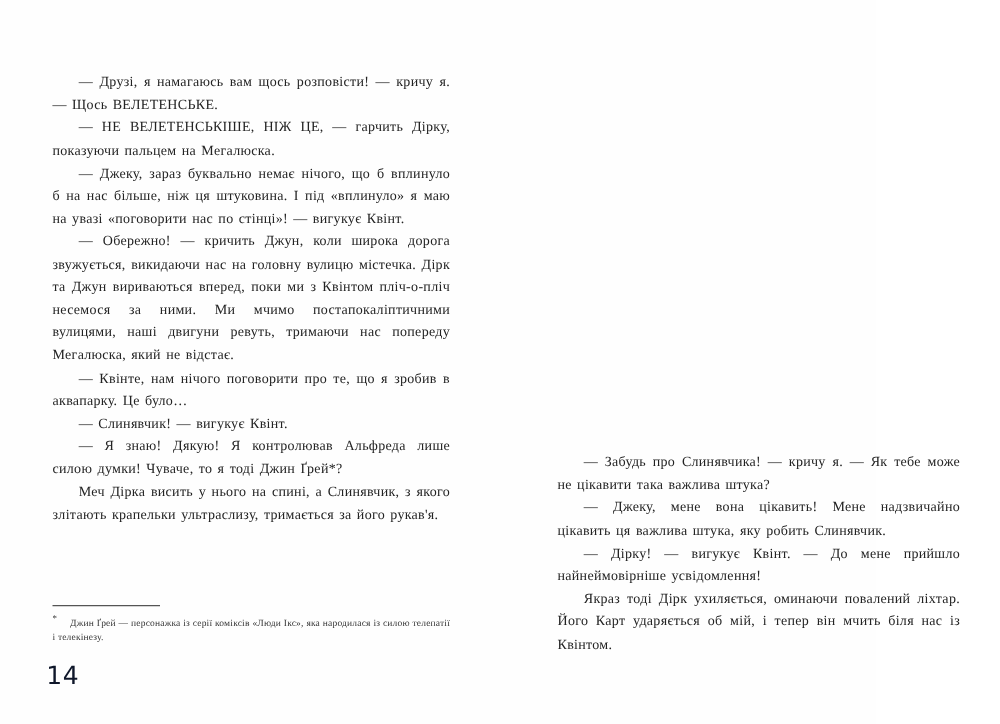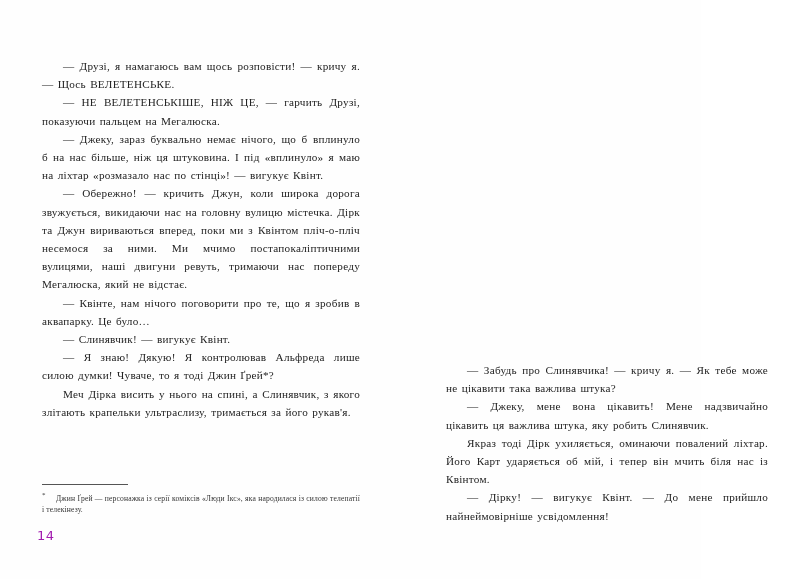--- a/index.html
+++ b/index.html
@@ -85,37 +85,37 @@
     width: 14px;
     text-align: left;
     vertical-align: super;
     font-size: 7px;
   }
 
   
   .folio {
     position: absolute;
     font-family: "DejaVu Sans", sans-serif;
-    font-size: 13px;
-    color: #a21caf;
+    font-size: 20px;
+    color: #0f172a;
     letter-spacing: 0.5px;
   }
   .folio-left  { left: 37px;  top: 528px; }
 </style>
 </head>
 <body>
 
 <div class="spread">
 
   <div class="page page-left">
 
     <div class="textcol left-text">
       <p>— Друзі, я намагаюсь вам щось розповісти! — кричу я. — Щось ВЕЛЕТЕНСЬКЕ.</p>
-      <p>— НЕ ВЕЛЕТЕНСЬКІШЕ, НІЖ ЦЕ, — гарчить Друзі, показуючи пальцем на Мегалюска.</p>
-      <p>— Джеку, зараз буквально немає нічого, що б вплинуло б на нас більше, ніж ця штуковина. І під «вплинуло» я маю на ліхтар «розмазало нас по стінці»! — вигукує Квінт.</p>
+      <p>— НЕ ВЕЛЕТЕНСЬКІШЕ, НІЖ ЦЕ, — гарчить Дірку, показуючи пальцем на Мегалюска.</p>
+      <p>— Джеку, зараз буквально немає нічого, що б вплинуло б на нас більше, ніж ця штуковина. І під «вплинуло» я маю на увазі «поговорити нас по стінці»! — вигукує Квінт.</p>
       <p>— Обережно! — кричить Джун, коли широка дорога звужується, викидаючи нас на головну вулицю містечка. Дірк та Джун вириваються вперед, поки ми з Квінтом пліч-о-пліч несемося за ними. Ми мчимо постапокаліптичними вулицями, наші двигуни ревуть, тримаючи нас попереду Мегалюска, який не відстає.</p>
       <p>— Квінте, нам нічого поговорити про те, що я зробив в аквапарку. Це було…</p>
       <p>— Слинявчик! — вигукує Квінт.</p>
       <p>— Я знаю! Дякую! Я контролював Альфреда лише силою думки! Чуваче, то я тоді Джин Ґрей*?</p>
       <p>Меч Дірка висить у нього на спині, а Слинявчик, з якого злітають крапельки ультраслизу, тримається за його рукав'я.</p>
     </div>
 
     <div class="footnote-wrap">
       <div class="footnote-rule"></div>
       <div class="footnote">
@@ -124,19 +124,19 @@
     </div>
 
     <div class="folio folio-left">14</div>
   </div>
 
   <div class="page page-right">
 
     <div class="textcol right-text">
       <p>— Забудь про Слинявчика! — кричу я. — Як тебе може не цікавити така важлива штука?</p>
       <p>— Джеку, мене вона цікавить! Мене надзвичайно цікавить ця важлива штука, яку робить Слинявчик.</p>
+      <p>— Дірку! — вигукує Квінт. — До мене прийшло найнеймовірніше усвідомлення!</p>
       <p>Якраз тоді Дірк ухиляється, оминаючи повалений ліхтар. Його Карт ударяється об мій, і тепер він мчить біля нас із Квінтом.</p>
-      <p>— Дірку! — вигукує Квінт. — До мене прийшло найнеймовірніше усвідомлення!</p>
     </div>
 
   </div>
 
 </div>
 
 </body></html>

